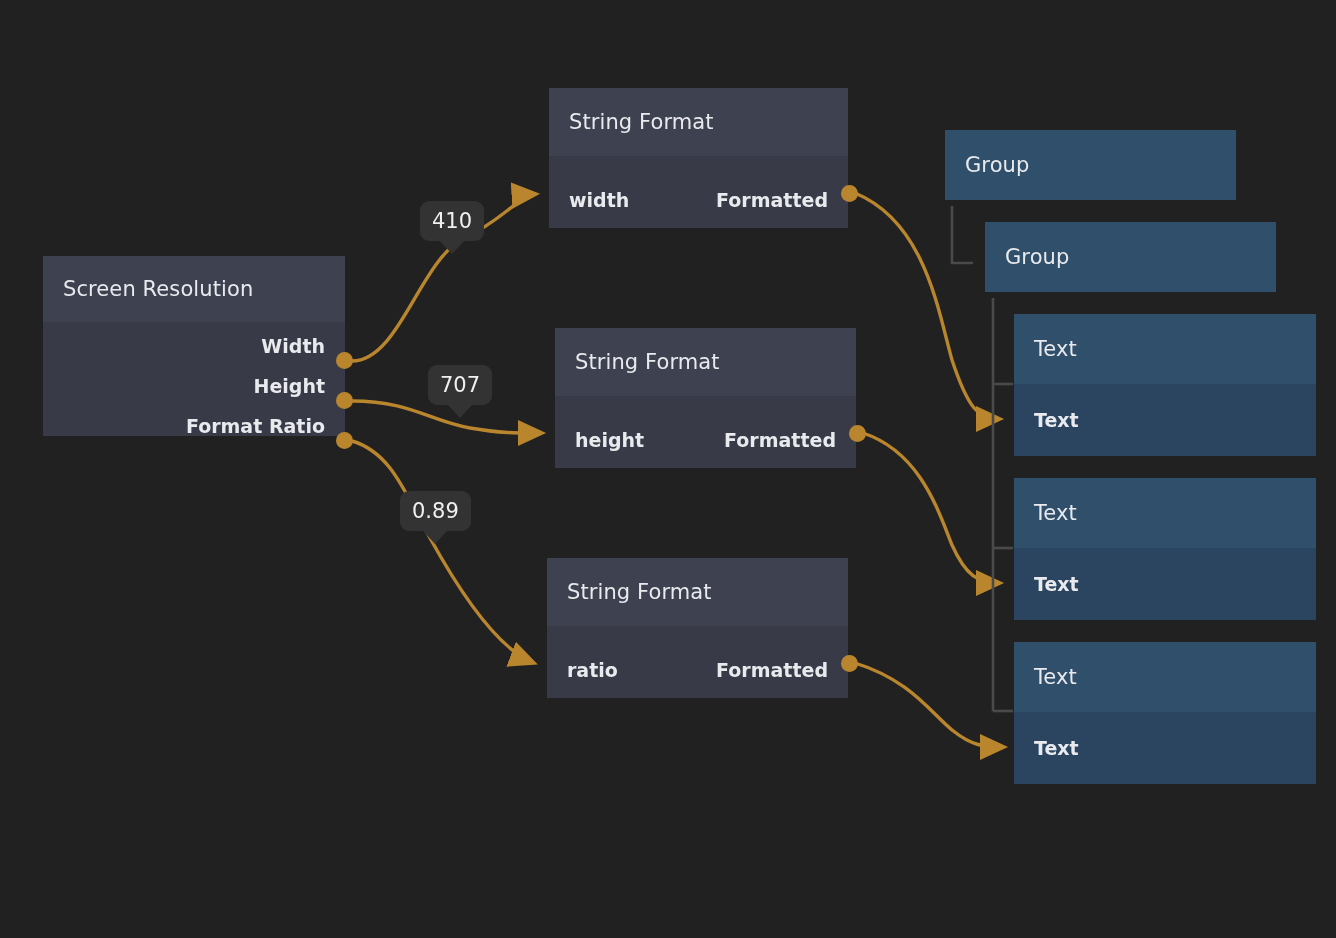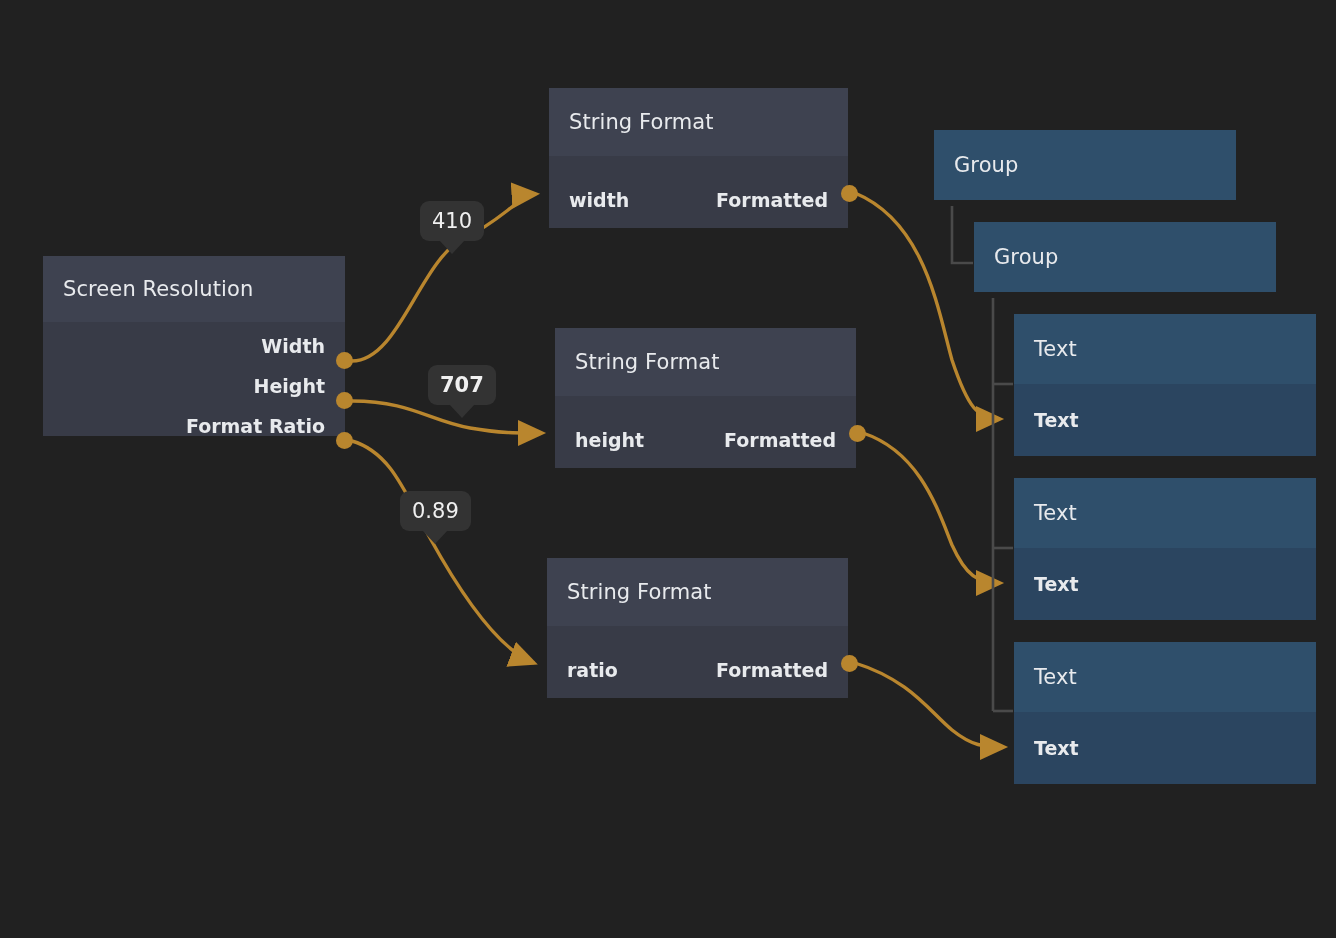--- a/index.html
+++ b/index.html
@@ -70,21 +70,21 @@
   .row .left  { text-align: left; }
   .row .right { margin-left: auto; text-align: right; }
 
   
   .node.dark .node-header { background: #3e4250; }
   .node.dark .node-body   { background: #383b47; }
 
   
   .node.blue .node-header { background: #2f4f6b; }
   .node.blue .node-body   { background: #2b4560; }
-  .node.blue.solid .node-header { background: #2f4f6b; }
+  .node.blue.solid .node-header { background: #2f4f6b; margin-left: 11px; }
 
   
   .socket {
     position: absolute;
     width: 17px; height: 17px;
     border-radius: 50%;
     background: #b9862e;
     z-index: 4;
   }
 
@@ -247,20 +247,20 @@
     <div class="node-body" style="height:72px;">
       <div class="row" style="height:72px;">
         <span class="left">Text</span>
       </div>
     </div>
   </div>
 
   <div class="badge" style="left:420px; top:201px;">
     <span>410</span>
   </div>
-  <div class="badge" style="left:428px; top:365px;font-weight:bold;">
+  <div class="badge" style="left:428px; top:365px;">
     <span>707</span>
   </div>
   <div class="badge" style="left:400px; top:491px;">
     <span>0.89</span>
   </div>
 
 </div>
 
 </body></html>

